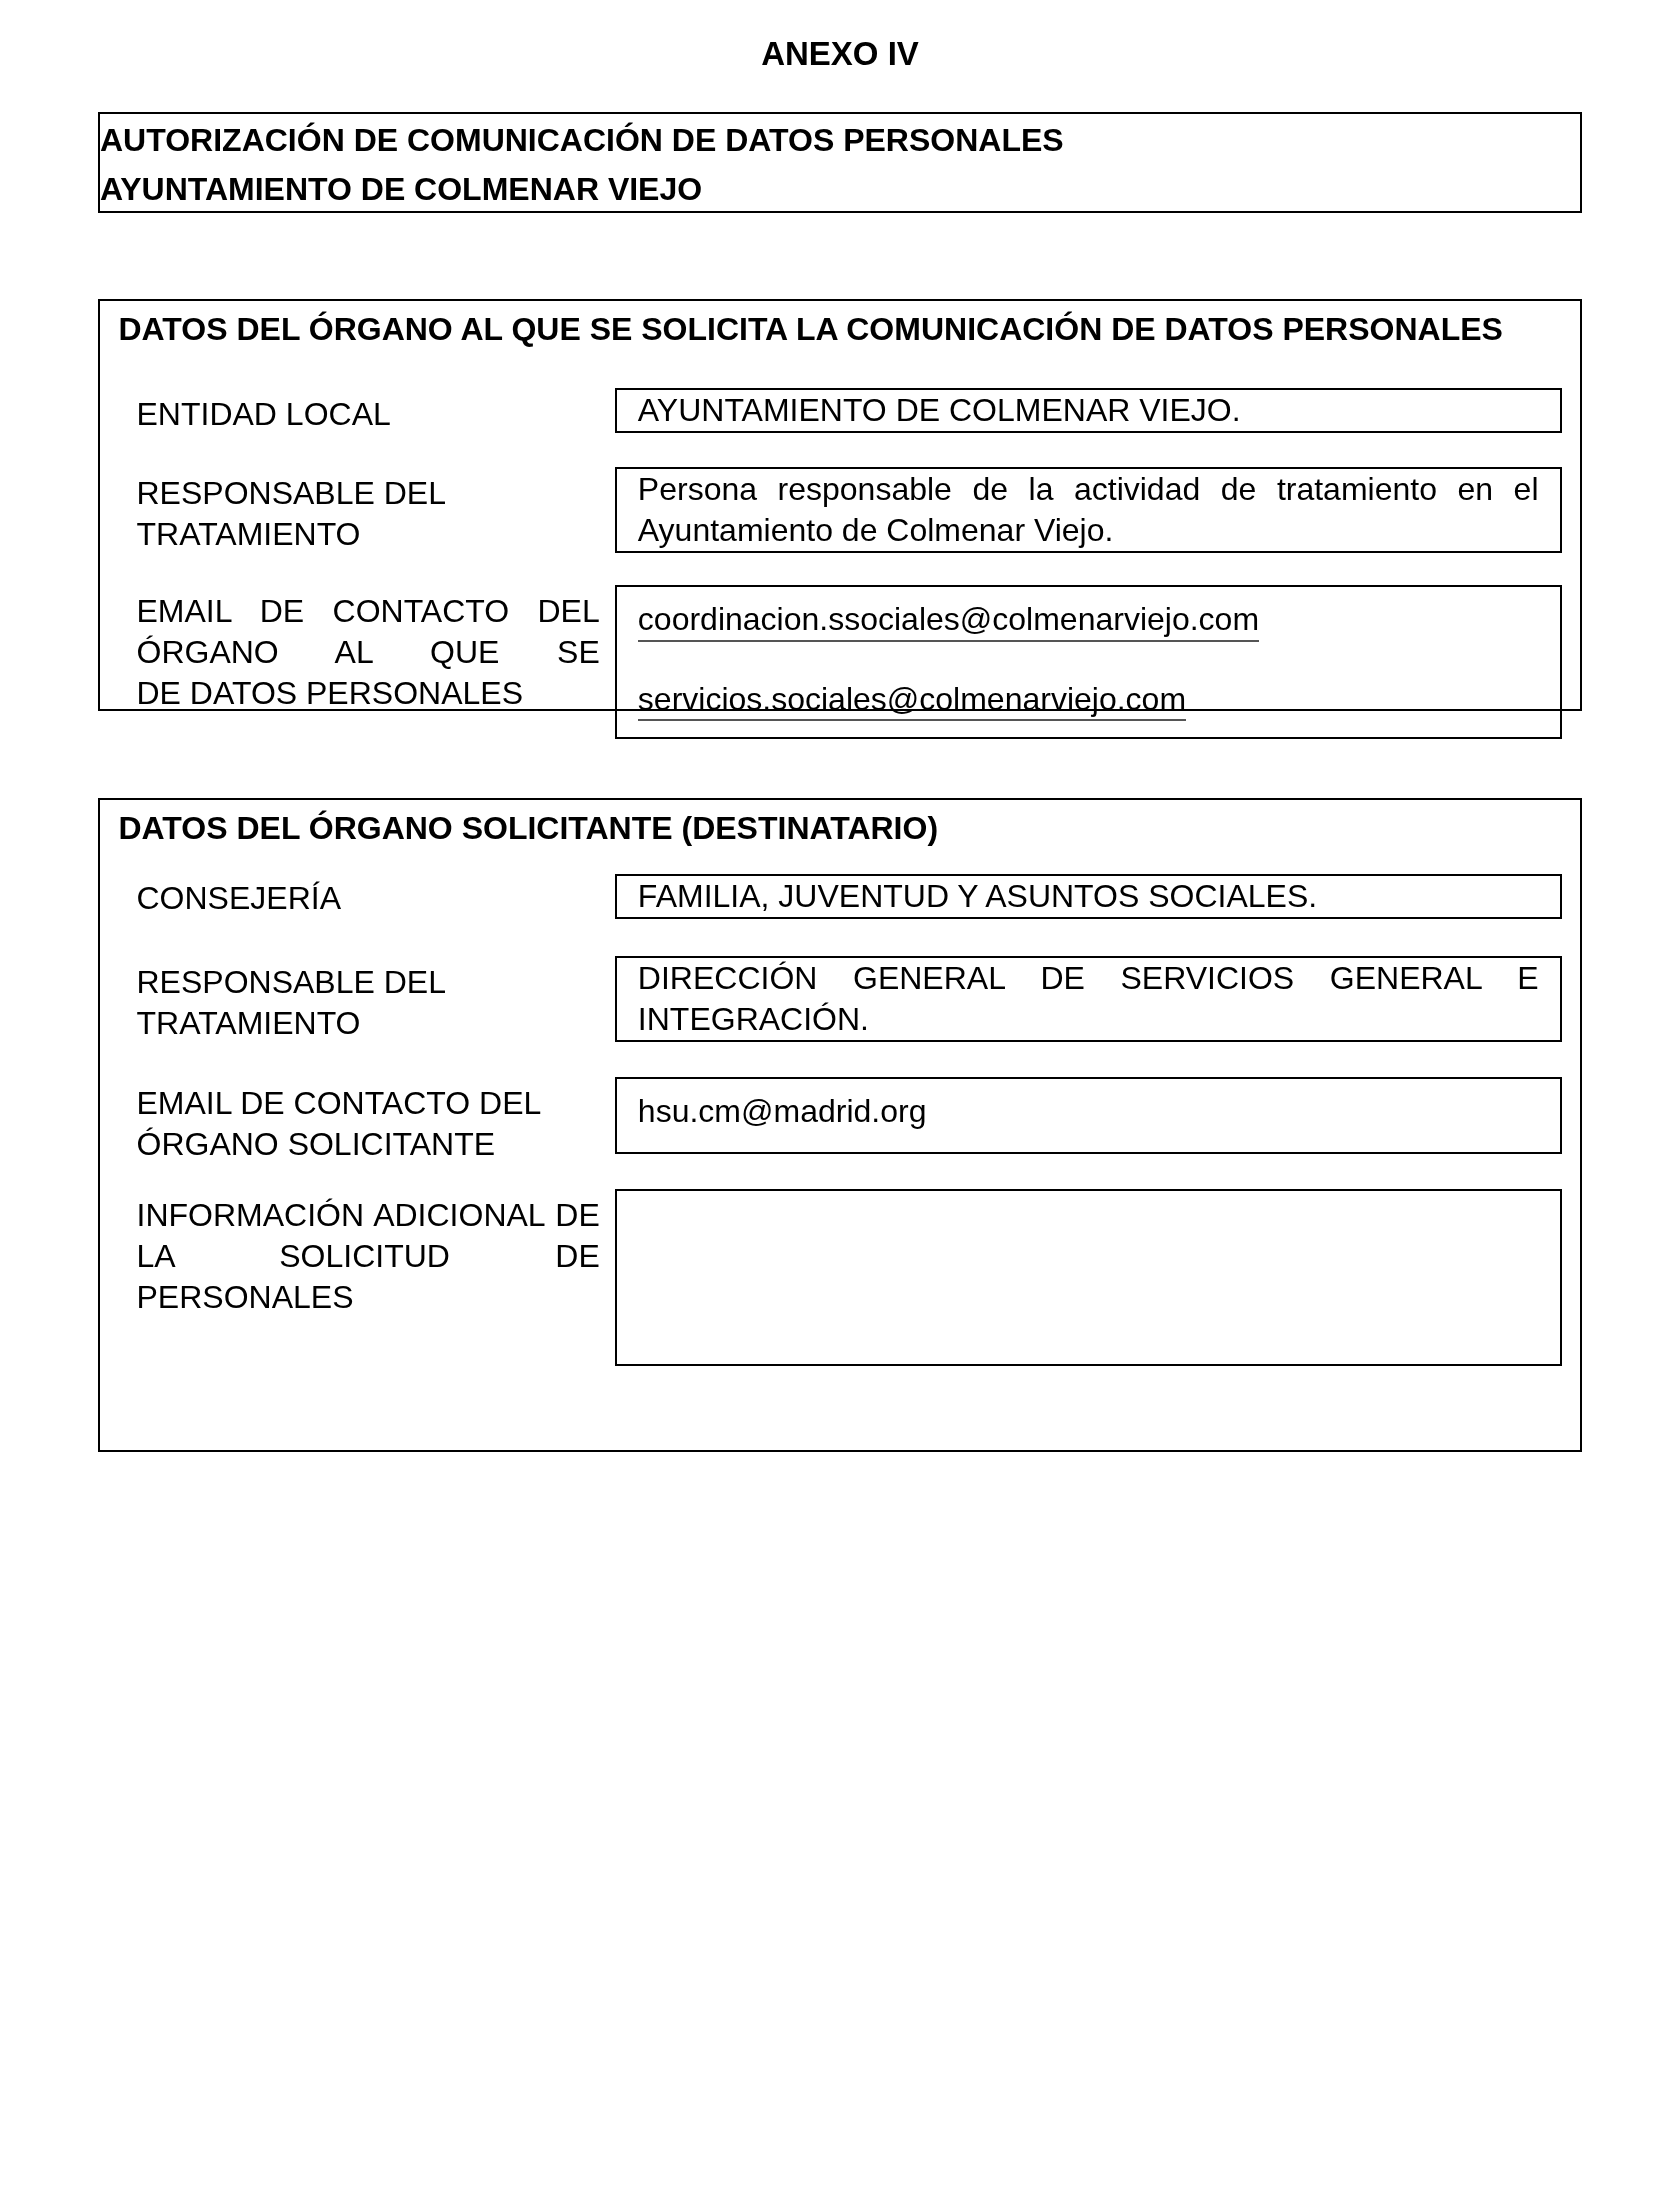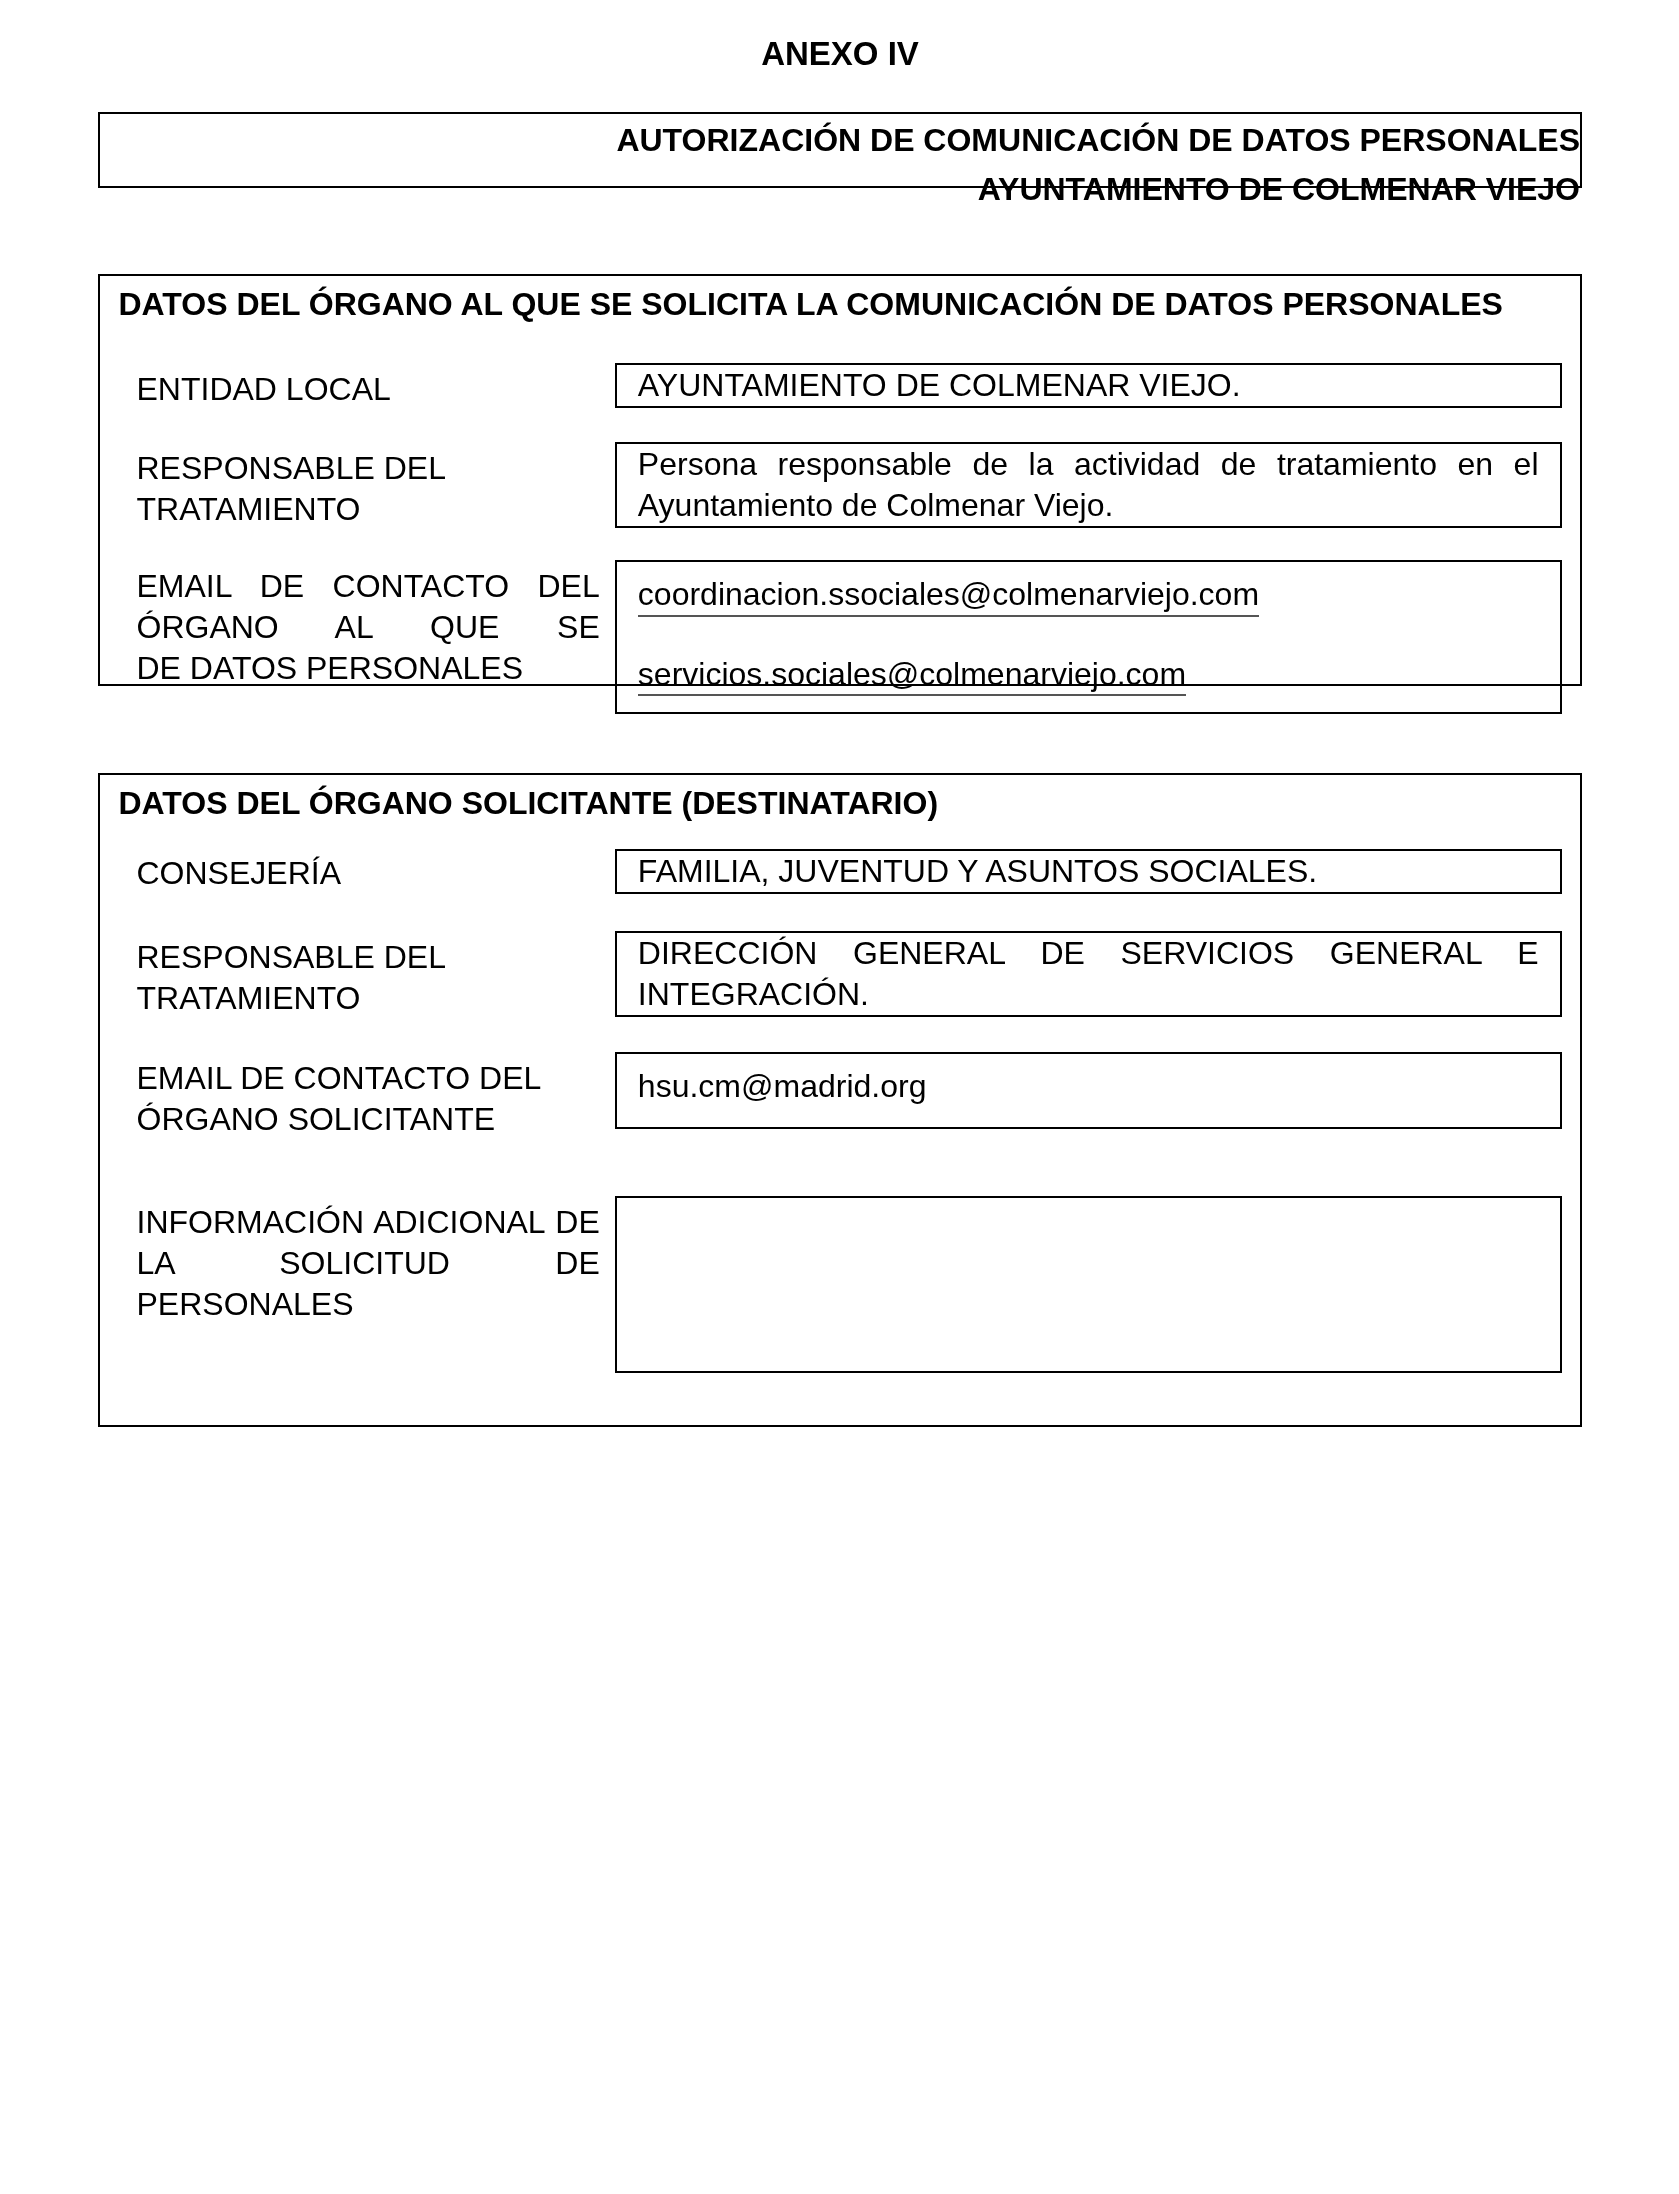--- a/index.html
+++ b/index.html
@@ -21,23 +21,23 @@
   }
   .annex-title {
     padding-top: 37px;
     text-align: center;
     font-weight: bold;
     font-size: 33px;
     line-height: 33px;
   }
   .title-box {
     margin: 42px 98px 0 98px;
-    height: 76px;
+    height: 101px;
     border: 2.2px solid #000000;
-    text-align: right;
+    text-align: left;
     font-weight: bold;
     padding-top: 1.5px;
   }
   .title-line { line-height: 49px; }
 
   .section {
     margin: 0 98px;
     border: 2.2px solid #000000;
     padding: 10.4px 18.5px 0 18.5px;
   }
@@ -74,21 +74,21 @@
     padding-bottom: 1.5px;
     line-height: 37px;
   }
   .info-box { height: 177px; }
   .mt-row1-s1 { margin-top: 40px; }
   .mt-row2-s1 { margin-top: 32px; }
   .mt-row3-s1 { margin-top: 30px; }
   .mt-row1-s2 { margin-top: 25px; align-items: flex-end; }
   .mt-row2-s2 { margin-top: 37px; }
   .mt-row3-s2 { margin-top: 33px; }
-  .mt-row4-s2 { margin-top: 56px; }
+  .mt-row4-s2 { margin-top: 24px; }
 </style>
 </head>
 <body>
 
 <div class="page">
 
   <div class="annex-title">ANEXO IV</div>
 
   <div class="title-box">
     <div class="title-line">AUTORIZACIÓN DE COMUNICACIÓN DE DATOS PERSONALES</div>

